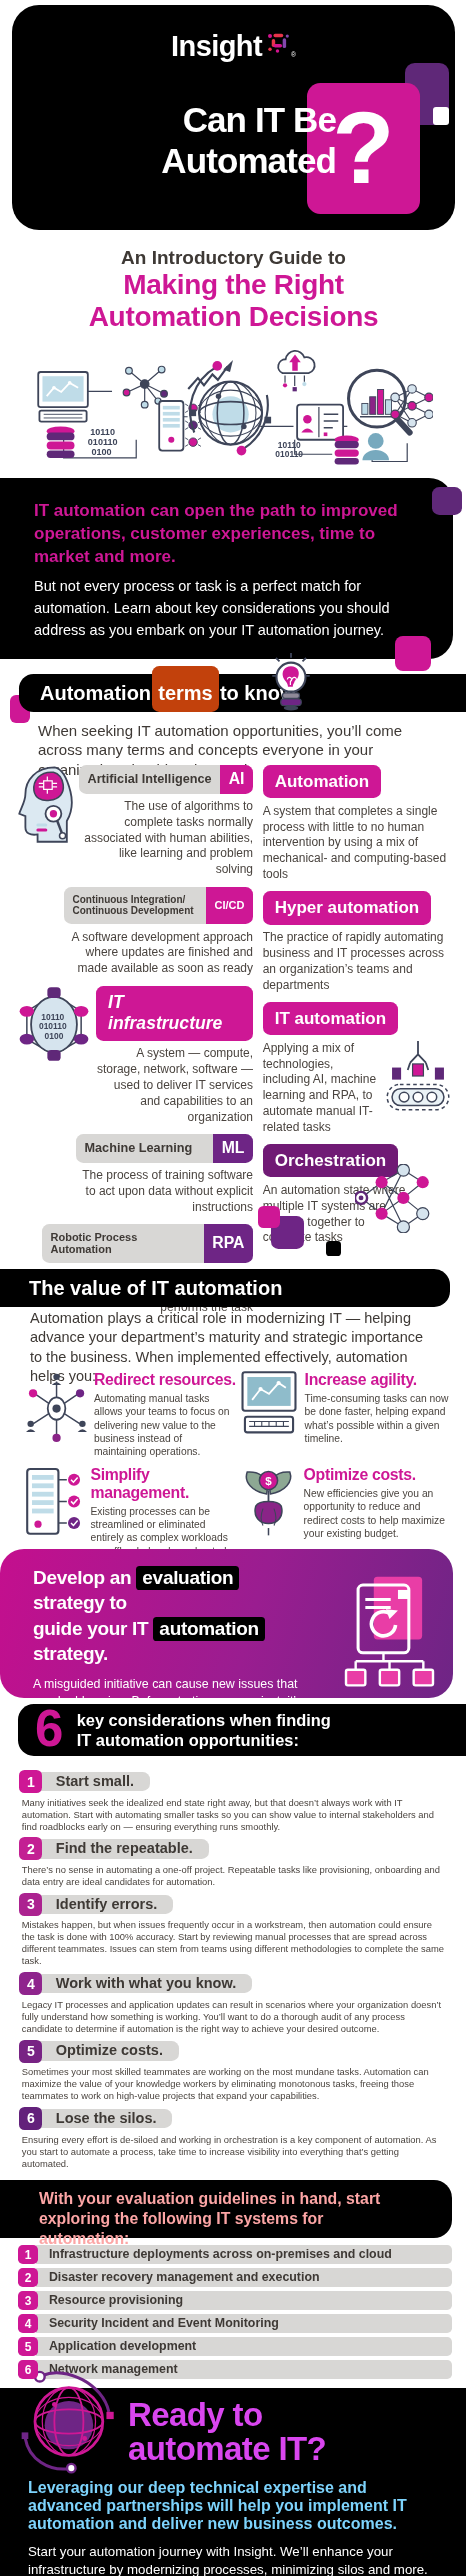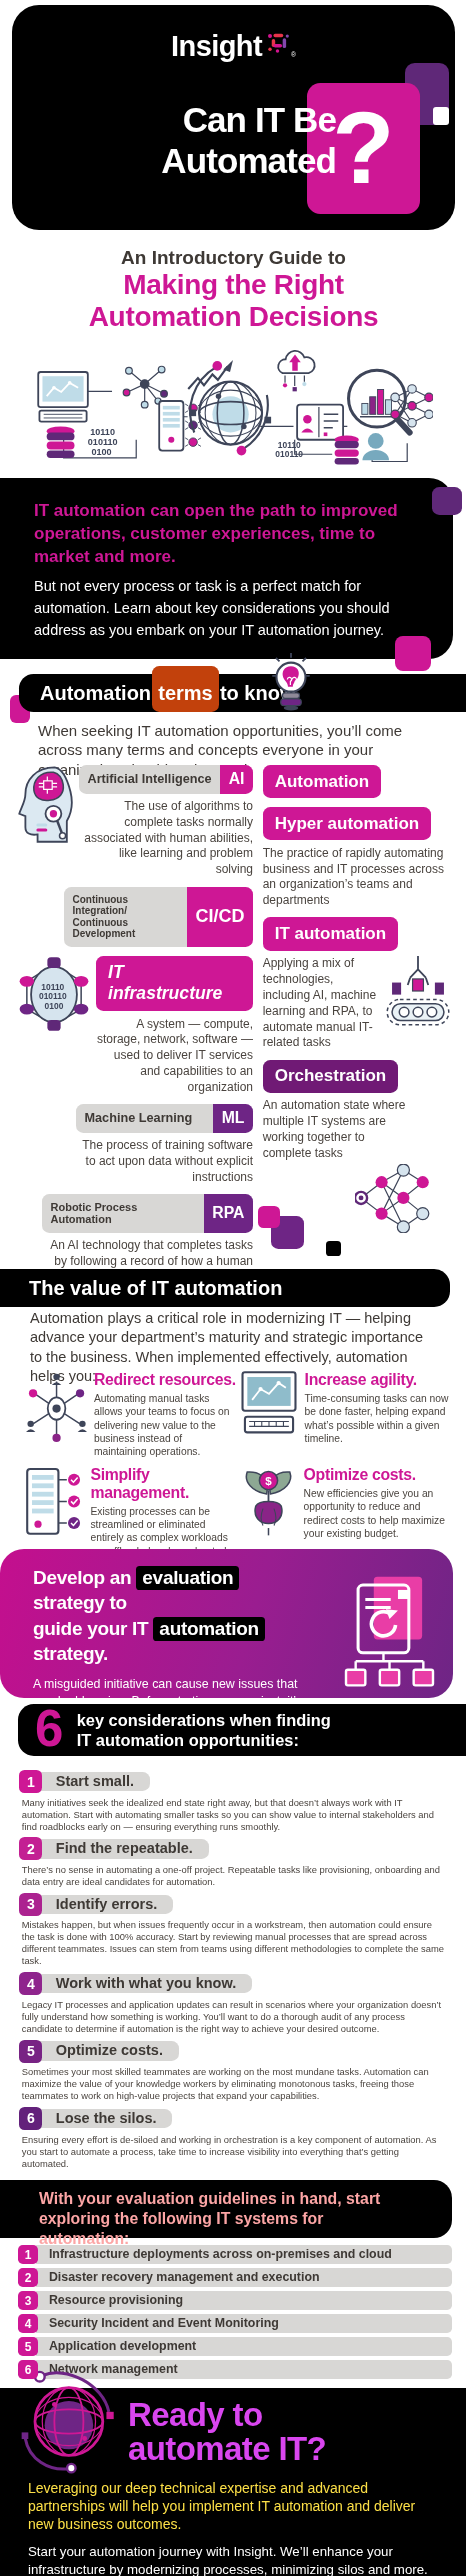--- a/index.html
+++ b/index.html
@@ -85,21 +85,21 @@
                padding:9px 42px 0 39px;box-sizing:border-box;color:#fca5a5;font-size:15.8px;font-weight:700;line-height:20px;}
   #systems-rows{position:absolute;top:2245px;left:18px;width:434px;}
   .s-row{display:flex;align-items:center;margin-bottom:3.6px;}
   .s-num{width:20px;height:19.4px;background:#CE1795;border-radius:4.8px;color:#fff;font-size:12px;font-weight:700;
          display:flex;align-items:center;justify-content:center;margin-right:-2.4px;position:relative;z-index:2;}
   .s-label{flex:1;background:#D8D7D5;height:19.4px;line-height:19.4px;font-size:12.4px;font-weight:700;color:#3E3935;
            padding:0 11px 0 13.3px;border-radius:0 4.8px 4.8px 0;}
   
   #footer{position:absolute;top:2388px;left:0;right:0;bottom:0;background:#000;}
   .f-titles{margin:9.7px 0 0 128px;color:#d946ef;font-size:33px;font-weight:700;line-height:1.05;letter-spacing:-0.6px;}
-  .f-highlight{margin:12px 0 0 28px;width:400px;color:#fde047;font-size:14px;font-weight:400;line-height:18px;}
+  .f-highlight{margin:12px 0 0 28px;width:400px;color:#7dd3fc;font-size:16px;font-weight:700;line-height:18px;}
   .f-body{margin:9.7px 0 0 28px;width:403px;color:#fff;font-size:13.3px;line-height:18px;}
   #f-globe{position:absolute;left:18px;top:-20.6px;}
   svg text{font-family:"Liberation Sans","DejaVu Sans",sans-serif;}
 </style>
 </head>
 <body>
 
 <div id="page">
 
   <div id="header-box">
@@ -300,22 +300,23 @@
           <div class="abbr-pill">
             <span class="lbl">Artificial Intelligence</span>
             <span class="tag" style="background: rgb(206, 23, 149);">AI</span>
           </div>
           <div class="t-desc ra">The use of algorithms to complete tasks normally associated with human abilities, like learning and problem solving</div>
         </div>
       </div>
       <div class="t-block" style="margin-left:46px;">
         <div class="abbr-pill">
           <span class="lbl small">Continuous Integration/ Continuous Development</span>
-          <span class="tag" style="font-size: 18px; background: rgb(206, 23, 149);">CI/CD</span>
+          <span class="tag" style="font-size: 11px; background: rgb(206, 23, 149);">CI/CD</span>
         </div>
+        <div class="t-desc ra">A software development approach where updates are finished and made available as soon as ready</div>
       </div>
       <div class="t-block icon-row">
         <svg width="72" height="76" viewBox="0 0 118 126">
           <path d="M59 14 L14 42 M59 14 L104 42 M14 42 L14 88 M104 42 L104 88 M14 88 L59 114 M104 88 L59 114" stroke="#3E4559" stroke-width="2.5" fill="none"></path>
           <ellipse cx="59" cy="64" rx="38" ry="46" fill="#D6E4EE" stroke="#3E4559" stroke-width="3"></ellipse>
           <text x="59" y="56" font-size="14" font-weight="bold" fill="#3E4559" text-anchor="middle">
             <tspan x="59" dy="0">10110</tspan>
             <tspan x="59" dy="16">010110</tspan>
             <tspan x="59" dy="16">0100</tspan>
           </text>
@@ -343,20 +344,21 @@
           <span class="lbl" style="font-size:11px;">Robotic Process Automation</span>
           <span class="tag" style="background: rgb(110, 37, 133);">RPA</span>
         </div>
         <div class="t-desc ra">An AI technology that completes tasks by following a record of how a human performs the task</div>
       </div>
     </div>
 
     <div class="col-r">
       <div class="t-block">
         <span class="solid-pill" style="background: rgb(206, 23, 149);">Automation</span>
+        <div class="t-desc">A system that completes a single process with little to no human intervention by using a mix of mechanical- and computing-based tools</div>
       </div>
       <div class="t-block">
         <span class="solid-pill" style="background: rgb(206, 23, 149);">Hyper automation</span>
         <div class="t-desc">The practice of rapidly automating business and IT processes across an organization’s teams and departments</div>
       </div>
       <div class="t-block">
         <span class="solid-pill" style="background: rgb(206, 23, 149);">IT automation</span>
         <div class="t-desc">
           <svg class="float-icon" width="64" height="70" viewBox="0 0 106 116">
             <path d="M53 0 V22 M40 36 L53 22 L66 36 M40 36 L36 48 M66 36 L70 48" stroke="#3E4559" stroke-width="3" fill="none"></path>

